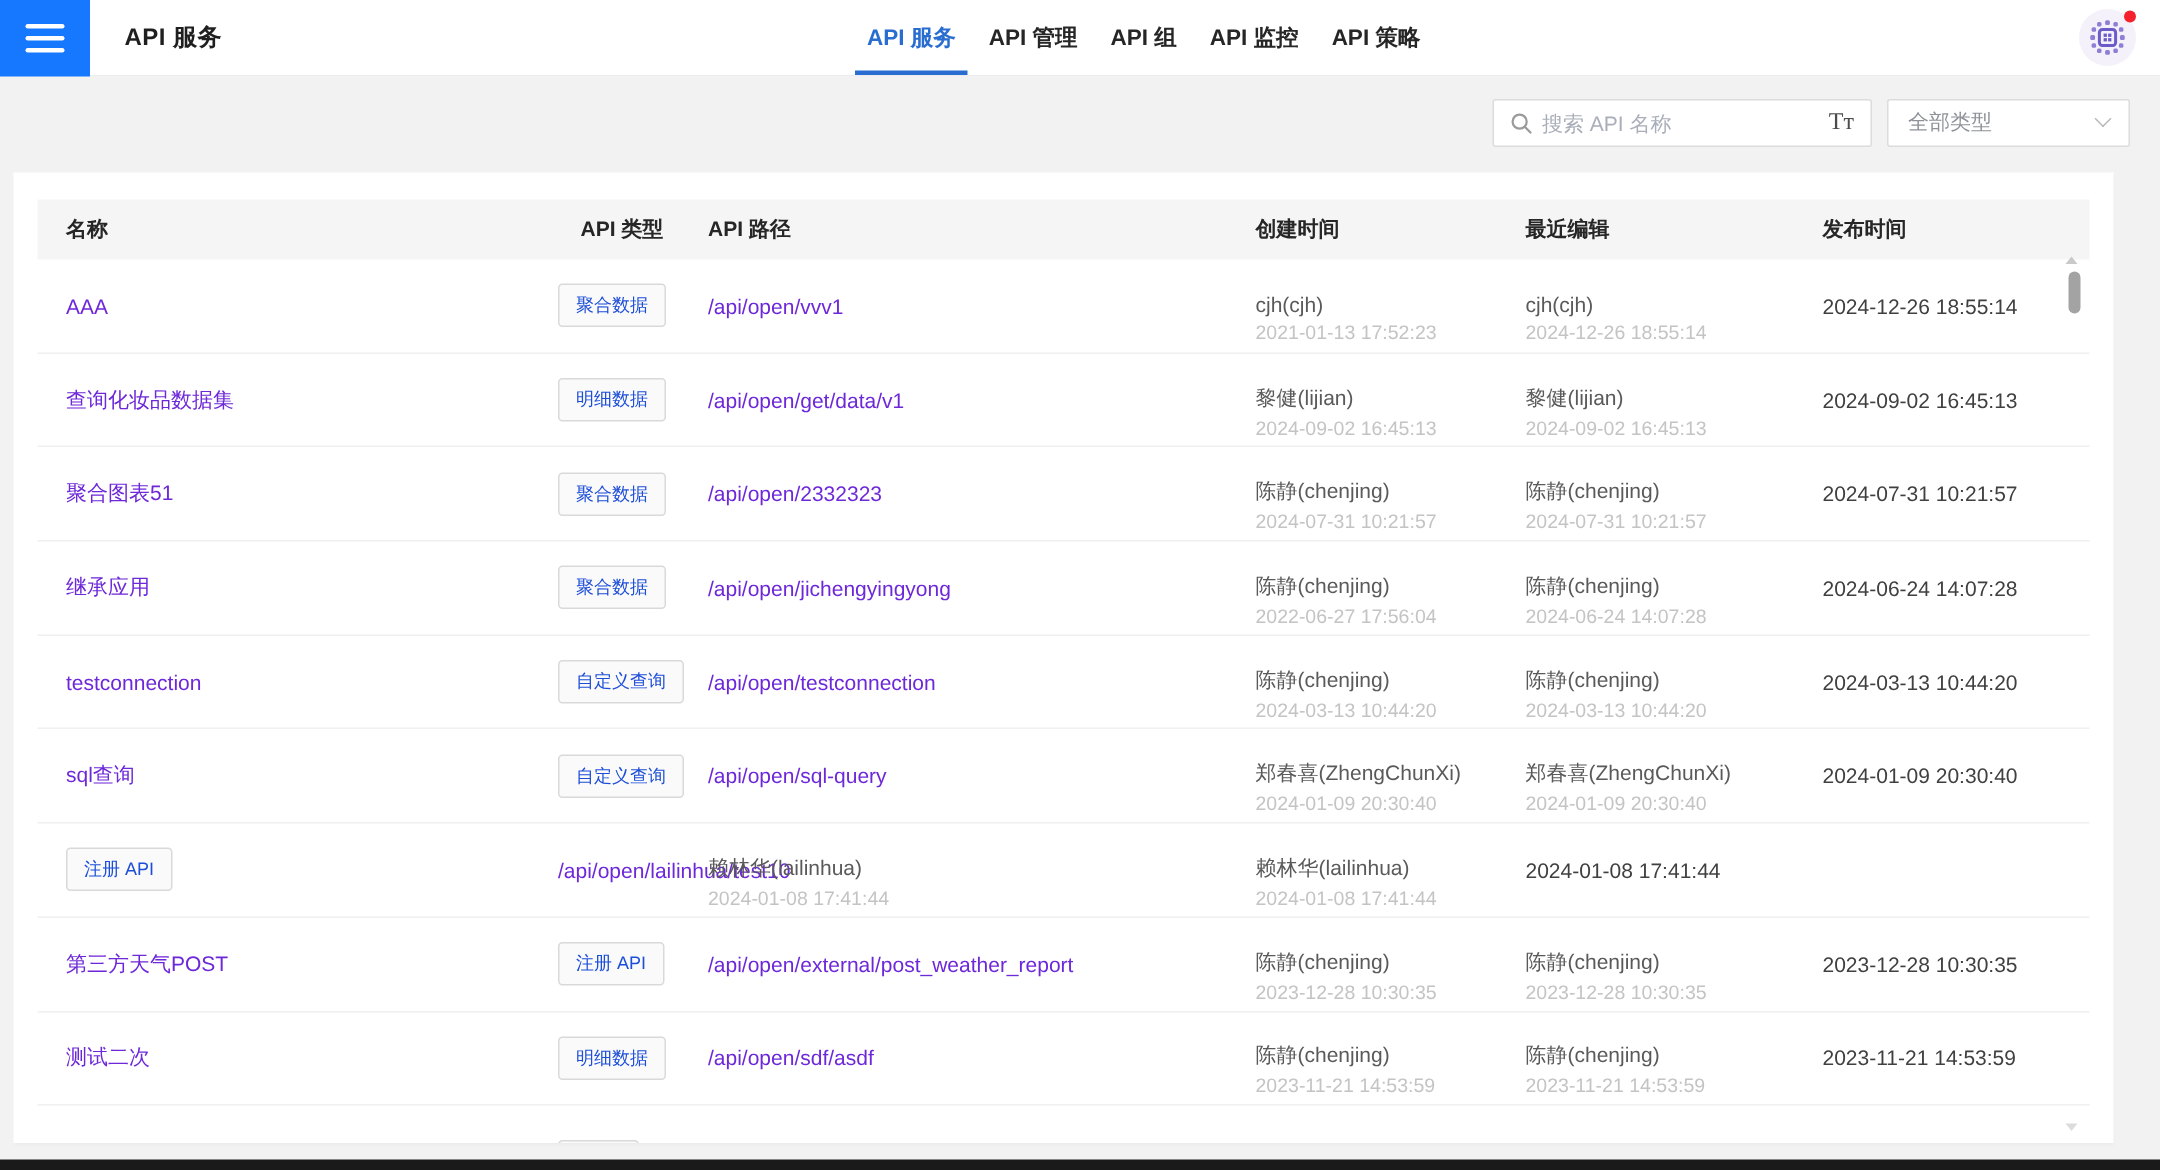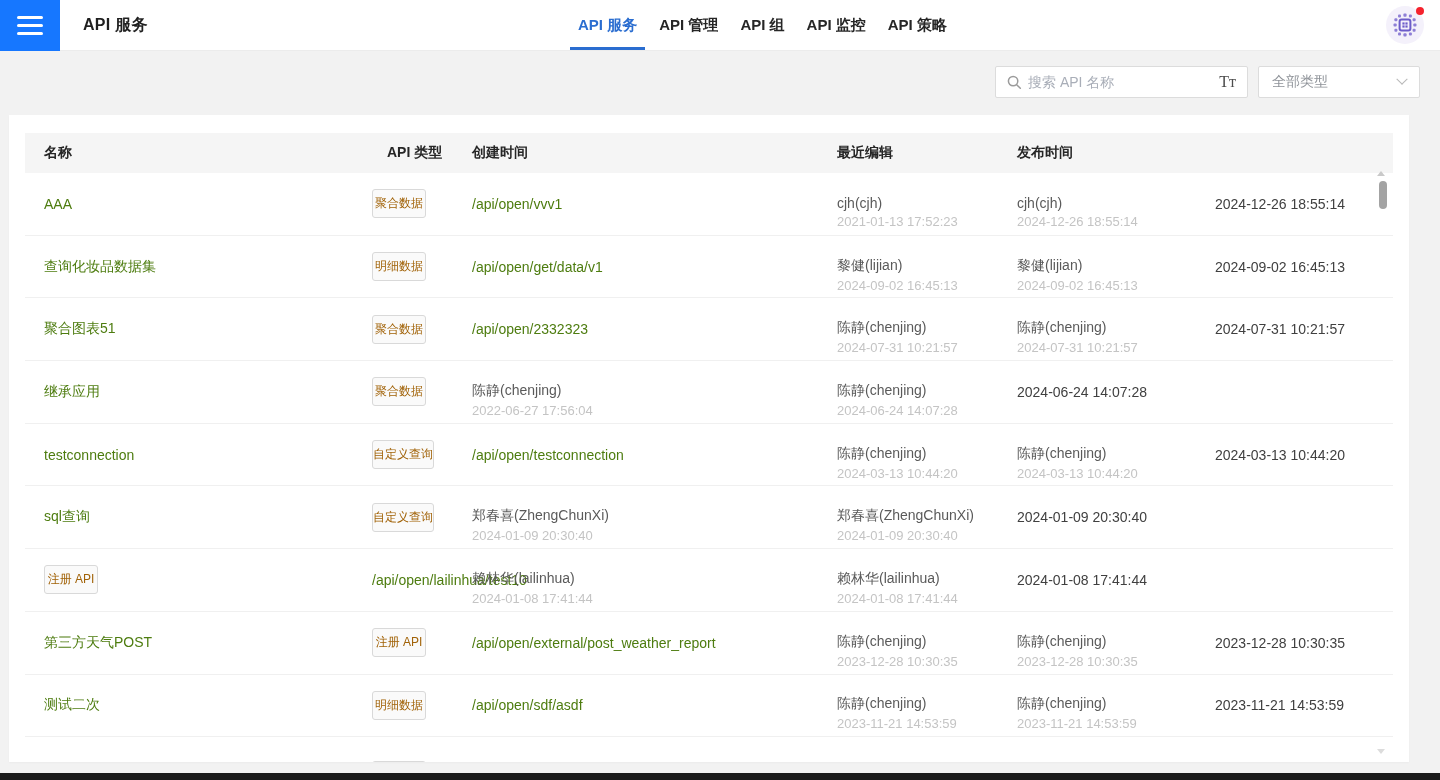--- a/index.html
+++ b/index.html
@@ -87,24 +87,24 @@
   }
   .th { font-size:14px; font-weight:bold; color:#262626; white-space:nowrap; }
   .th.col-type { padding-left:15px; }
 
   .row {
     margin:0 16px; height:62.7px;
     display:grid; grid-template-columns:328px 100px 365px 180px 198px 1fr;
     align-items:center; padding:0 19px; border-bottom:1px solid #f0f0f0;
     cursor:pointer;
   }
-  .cell-name, .cell-path { font-size:14px; color:#4d7c0f; white-space:nowrap; }
+  .cell-name, .cell-path { font-size:14px; color:#6d28d9; white-space:nowrap; }
   .badge {
     display:inline-block; min-width:54px; text-align:center;
-    padding:5px 0; font-size:12px; color:#a16207;
+    padding:5px 11px; font-size:12px; color:#1d4ed8;
     background:#fafafa; border:1px solid #d9d9d9; border-radius:3px; white-space:nowrap;
   }
   .who { display:flex; flex-direction:column; gap:3px;margin-top:16px; }
   .who-name { font-size:14px; color:#5a5a5a; white-space:nowrap; }
   .who-time { font-size:13px; color:#c4c4c4; white-space:nowrap; }
   .cell-pub { font-size:14px; color:#404040; white-space:nowrap; }
 
   
   .sb-up {
     position:absolute; top:56px; right:24px; width:0; height:0;
@@ -194,20 +194,21 @@
   <div class="type-select">
     <span>全部类型</span>
     <span class="chevron"></span>
   </div>
 </div>
 
 <main class="card">
   <div class="thead">
       <span class="th">名称</span>
       <span class="th col-type">API 类型</span>
+      <span class="th">API 路径</span>
       <span class="th">创建时间</span>
       <span class="th">最近编辑</span>
       <span class="th">发布时间</span>
     </div>
   <div class="tbody">
       <div class="row">
         <span class="cell-name">AAA</span>
         <div><span class="badge">聚合数据</span></div>
         <span class="cell-path">/api/open/vvv1</span>
         <div class="who">
@@ -244,20 +245,21 @@
         </div>
         <div class="who">
           <span class="who-name">陈静(chenjing)</span>
           <span class="who-time">2024-07-31 10:21:57</span>
         </div>
         <span class="cell-pub">2024-07-31 10:21:57</span>
       </div>
       <div class="row">
         <span class="cell-name">继承应用</span>
         <div><span class="badge">聚合数据</span></div>
+        <span class="cell-path">/api/open/jichengyingyong</span>
         <div class="who">
           <span class="who-name">陈静(chenjing)</span>
           <span class="who-time">2022-06-27 17:56:04</span>
         </div>
         <div class="who">
           <span class="who-name">陈静(chenjing)</span>
           <span class="who-time">2024-06-24 14:07:28</span>
         </div>
         <span class="cell-pub">2024-06-24 14:07:28</span>
       </div>
@@ -271,20 +273,21 @@
         </div>
         <div class="who">
           <span class="who-name">陈静(chenjing)</span>
           <span class="who-time">2024-03-13 10:44:20</span>
         </div>
         <span class="cell-pub">2024-03-13 10:44:20</span>
       </div>
       <div class="row">
         <span class="cell-name">sql查询</span>
         <div><span class="badge">自定义查询</span></div>
+        <span class="cell-path">/api/open/sql-query</span>
         <div class="who">
           <span class="who-name">郑春喜(ZhengChunXi)</span>
           <span class="who-time">2024-01-09 20:30:40</span>
         </div>
         <div class="who">
           <span class="who-name">郑春喜(ZhengChunXi)</span>
           <span class="who-time">2024-01-09 20:30:40</span>
         </div>
         <span class="cell-pub">2024-01-09 20:30:40</span>
       </div>

